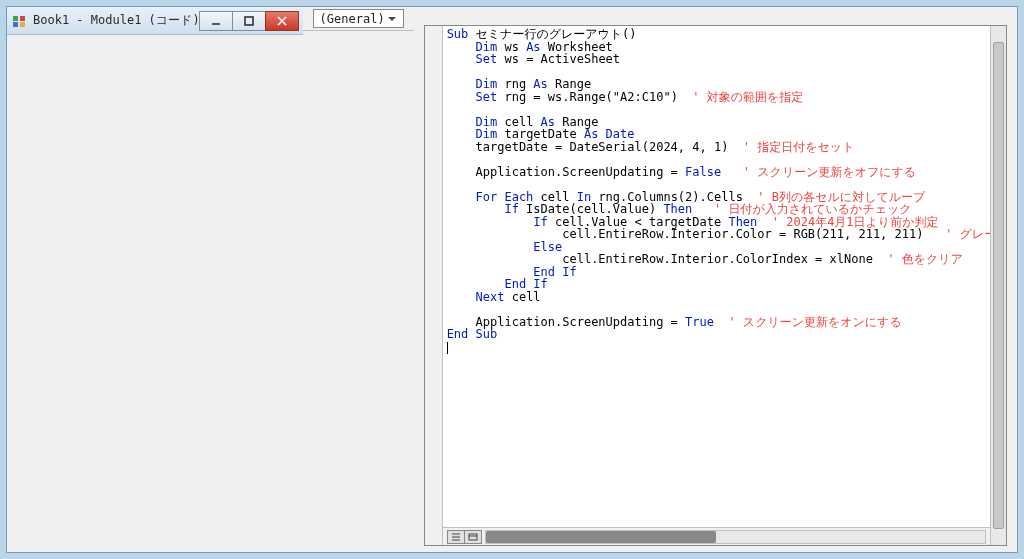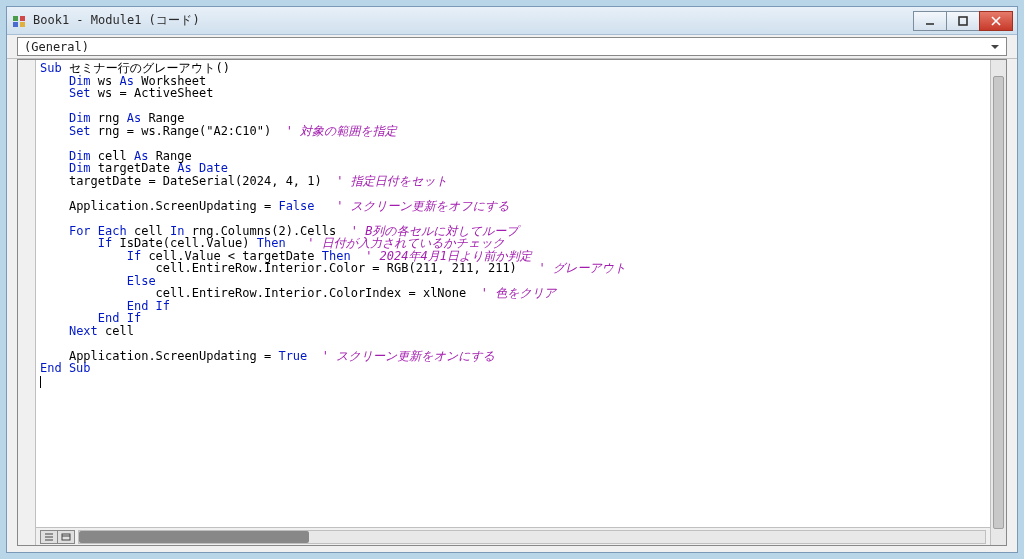--- a/index.html
+++ b/index.html
@@ -10,21 +10,21 @@
     height: 559px;
     overflow: hidden;
     padding: 6px;
   }
   .window {
     width: 100%;
     height: 100%;
     background: #f0f0f0;
     border: 1px solid #7a99b8;
     display: flex;
-    flex-direction: column;
+    flex-direction: row;
   }
   .titlebar {
     height: 28px;
     background: linear-gradient(#e8f0f8, #d0e0ee);
     display: flex;
     align-items: center;
     padding: 0 4px;
     border-bottom: 1px solid #a8bed2;
   }
   .titlebar-icon {
@@ -82,21 +82,21 @@
     height: 14px;
     display: flex;
     align-items: center;
     justify-content: center;
   }
   .dropdown-arrow svg { width: 8px; height: 8px; fill: #444; }
   .code-area-wrap {
     flex: 1;
     display: flex;
     background: #fff;
-    margin: 0 10px 6px 10px;
+    margin: 18px 10px 6px 10px;
     border: 1px solid #888;
     position: relative;
     overflow: hidden;
   }
   .gutter {
     width: 18px;
     background: #f0f0f0;
     border-right: 1px solid #c0c0c0;
     position: relative;
   }
@@ -106,21 +106,21 @@
     font-size: 12px;
     line-height: 12.5px;
     padding: 2px 4px;
     white-space: pre;
     color: #000;
     overflow: auto;
     position: relative;
   }
   .code-line { display: block; }
   .kw { color: #0018c8; }
-  .cm { color: #a21caf; font-style: italic; }
+  .cm { color: #ef4444; }
   .scrollbar-v {
     width: 16px;
     background: #e8e8e8;
     border-left: 1px solid #c0c0c0;
     position: relative;
   }
   .scrollbar-v .thumb {
     position: absolute;
     top: 16px;
     bottom: 16px;

